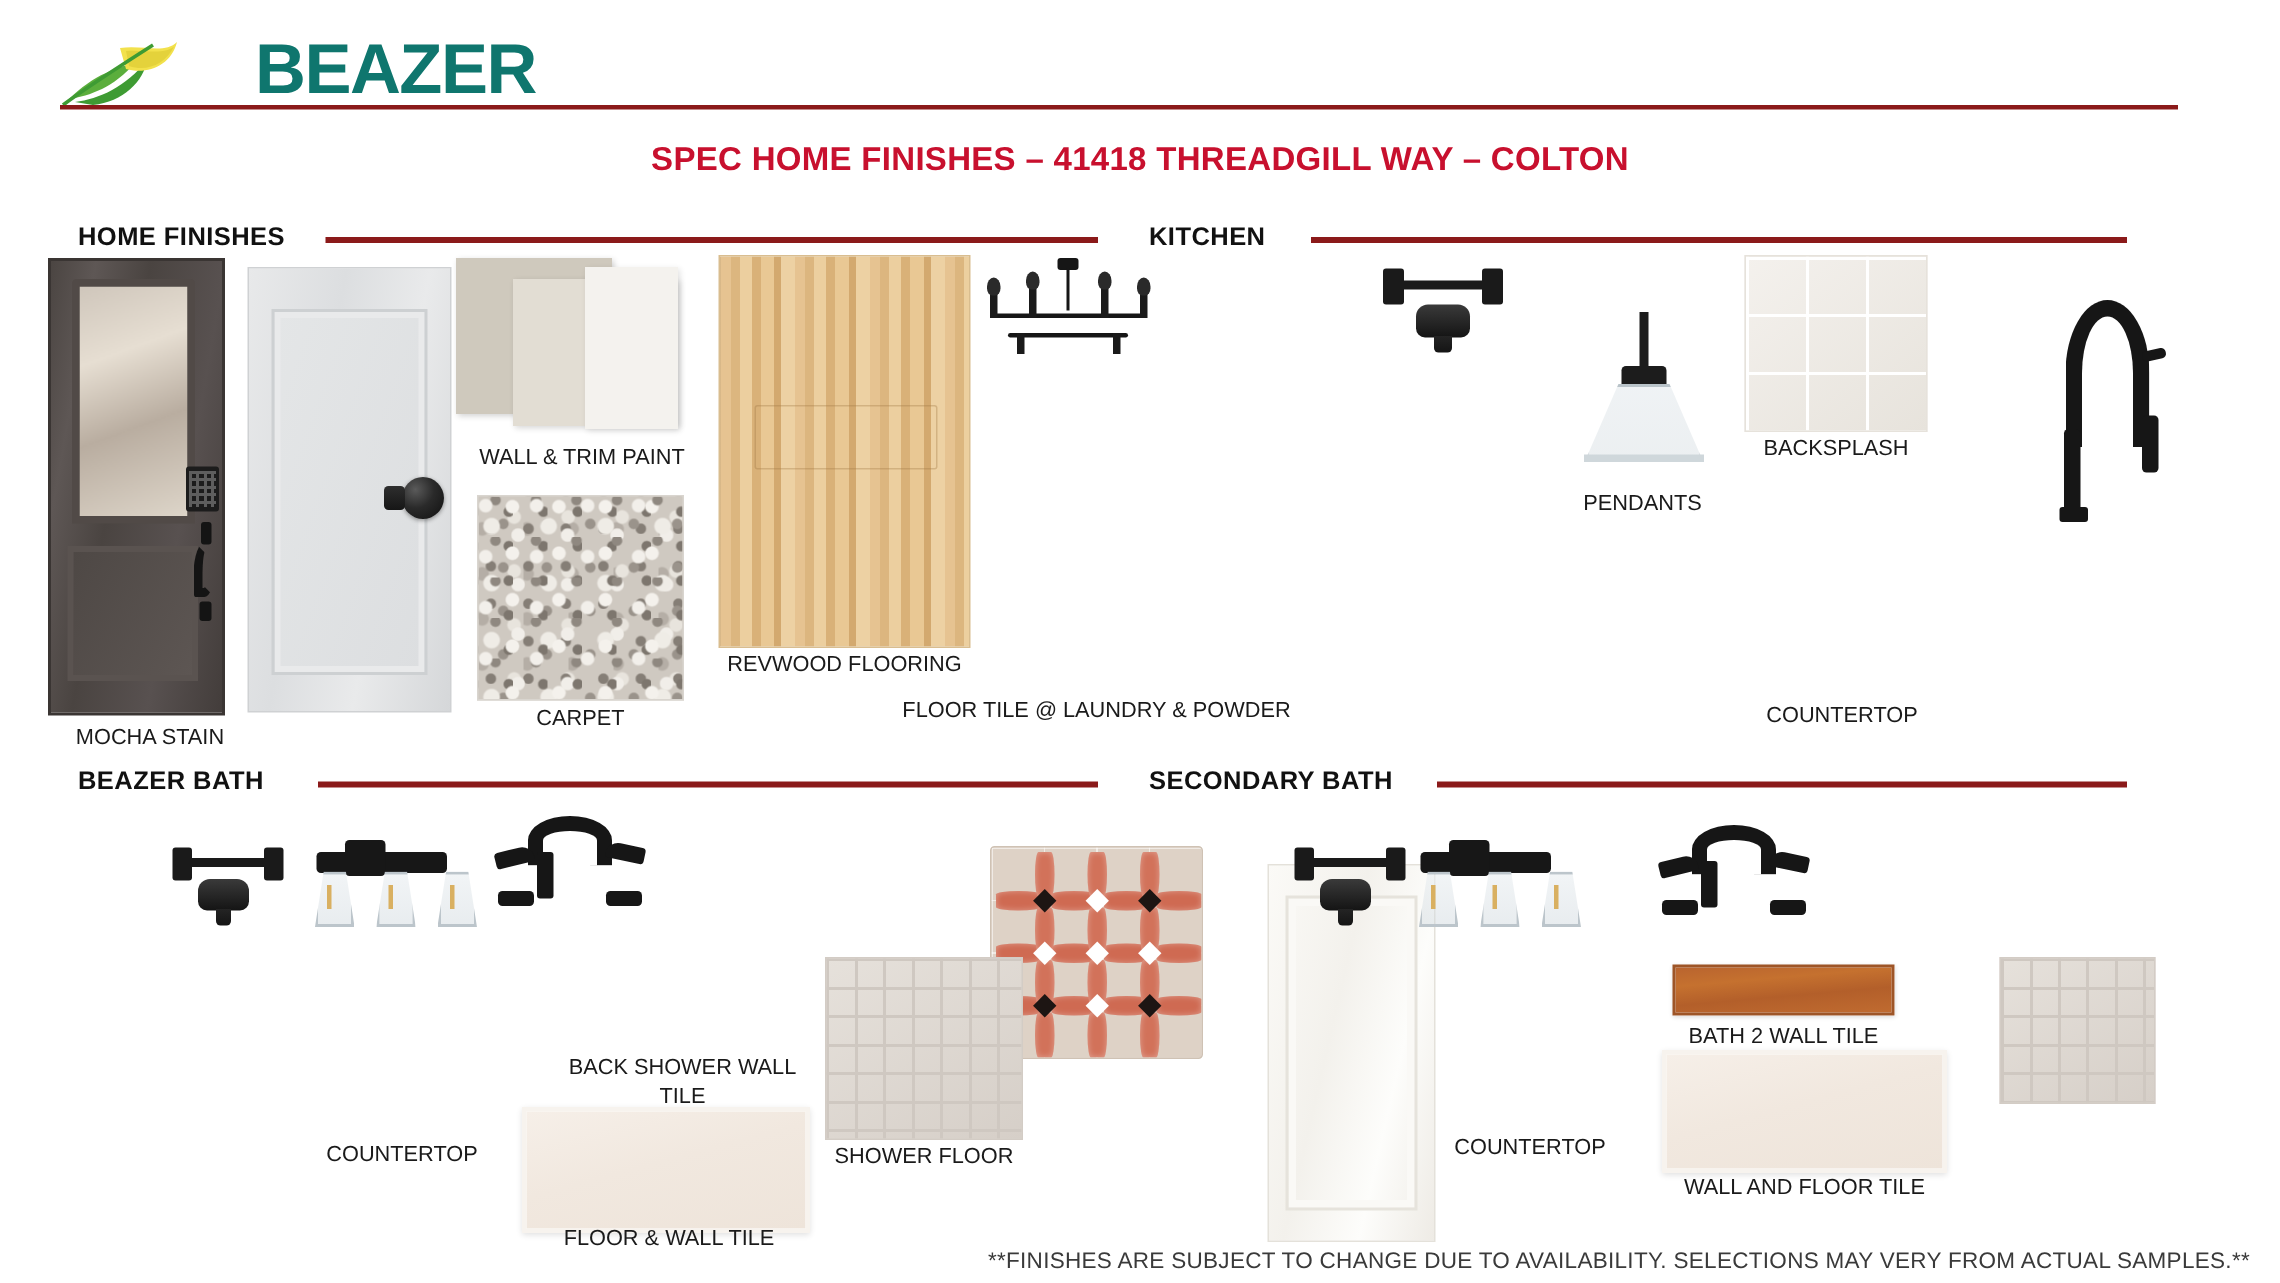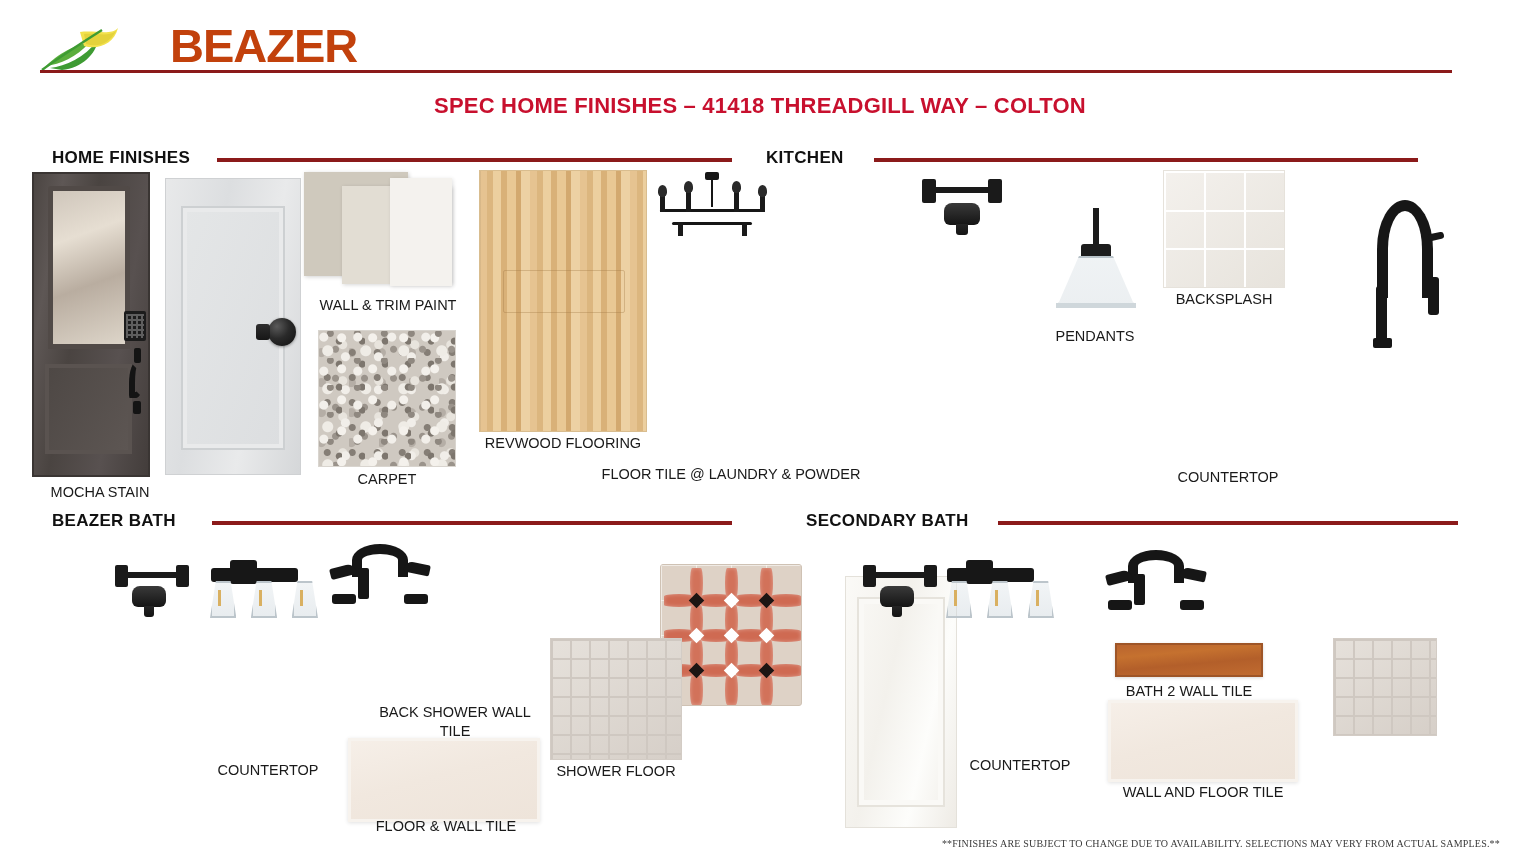--- a/index.html
+++ b/index.html
@@ -9,21 +9,21 @@
     font-family: "Liberation Sans", sans-serif;
     overflow: hidden;
   }
   .page { position: relative; width: 1520px; height: 855px; background:#fff; }
 
   
   .brand-logo { position:absolute; left:40px; top:14px; width:520px; height:58px; }
   .leaf-mark { position:absolute; left:0; top:10px; width:90px; height:48px; }
   .brand-beazer {
     position:absolute; left:130px; top:4px;
-    font-size:47px; font-weight:bold; color:#c2410c;
+    font-size:47px; font-weight:bold; color:#0f766e;
     letter-spacing:-1px; font-family:"Liberation Sans", sans-serif;
   }
   .brand-homes {
     position:absolute; left:390px; top:11px;
     font-size:38px; font-weight:normal; color:#9B2226;
     letter-spacing:1px; font-family:"Liberation Sans", sans-serif;
   }
   .tagline {
     position:absolute; right:38px; top:28px;
     font-size:22px; font-weight:bold; color:#1a1a2e;
@@ -287,21 +287,21 @@
   }
   .wfaucet .lever-r {
     position:absolute; right:0; top:34%; width:26%; height:18%;
     background:#161616; border-radius:14px 4px 4px 4px; transform:rotate(12deg);
   }
   .wfaucet .pad-l { position:absolute; left:2%; bottom:0; width:24%; height:16%; background:#161616; border-radius:3px;}
   .wfaucet .pad-r { position:absolute; right:2%; bottom:0; width:24%; height:16%; background:#161616; border-radius:3px;}
 
   .footer-note {
     position:absolute; right:20px; bottom:6px;
-    font-size:10px; color:#3a3a3a; letter-spacing:0.2px; white-space:nowrap;font-family:Liberation Serif, serif;
+    font-size:15px; color:#3a3a3a; letter-spacing:0.2px; white-space:nowrap;
   }
 </style>
 </head>
 <body>
 
 <div class="page">
 
   <div class="brand-logo">
     <svg class="leaf-mark" viewBox="0 0 90 48">
       <path d="M6 42 C20 40 36 34 50 18 C40 20 22 26 6 42 Z" fill="#5BAE3C"></path>
@@ -444,21 +444,21 @@
     <div class="handle"></div>
   </div>
 
   <div class="cap" style="left:1133px; top:469px; width:190px;">COUNTERTOP</div>
 
   <div class="sec-head" style="left:52px; top:511px; width:680px;">
     <div class="sec-label">BEAZER BATH</div>
     <div class="sec-rule" style="left:160px; width:520px;"></div>
   </div>
 
-  <div class="sec-head" style="left:766px; top:511px; width:652px;margin-left:40px;">
+  <div class="sec-head" style="left:766px; top:511px; width:652px;">
     <div class="sec-label">SECONDARY BATH</div>
     <div class="sec-rule" style="left:192px; width:460px;"></div>
   </div>
 
   <div class="obj pull-bar" style="left:110px; top:565px; width:84px; height:22px;">
     <div class="foot-l"></div>
     <div class="bar"></div>
     <div class="foot-r"></div>
   </div>
   <div class="obj cab-knob" style="left:132px; top:586px; width:34px; height:21px;"></div>

